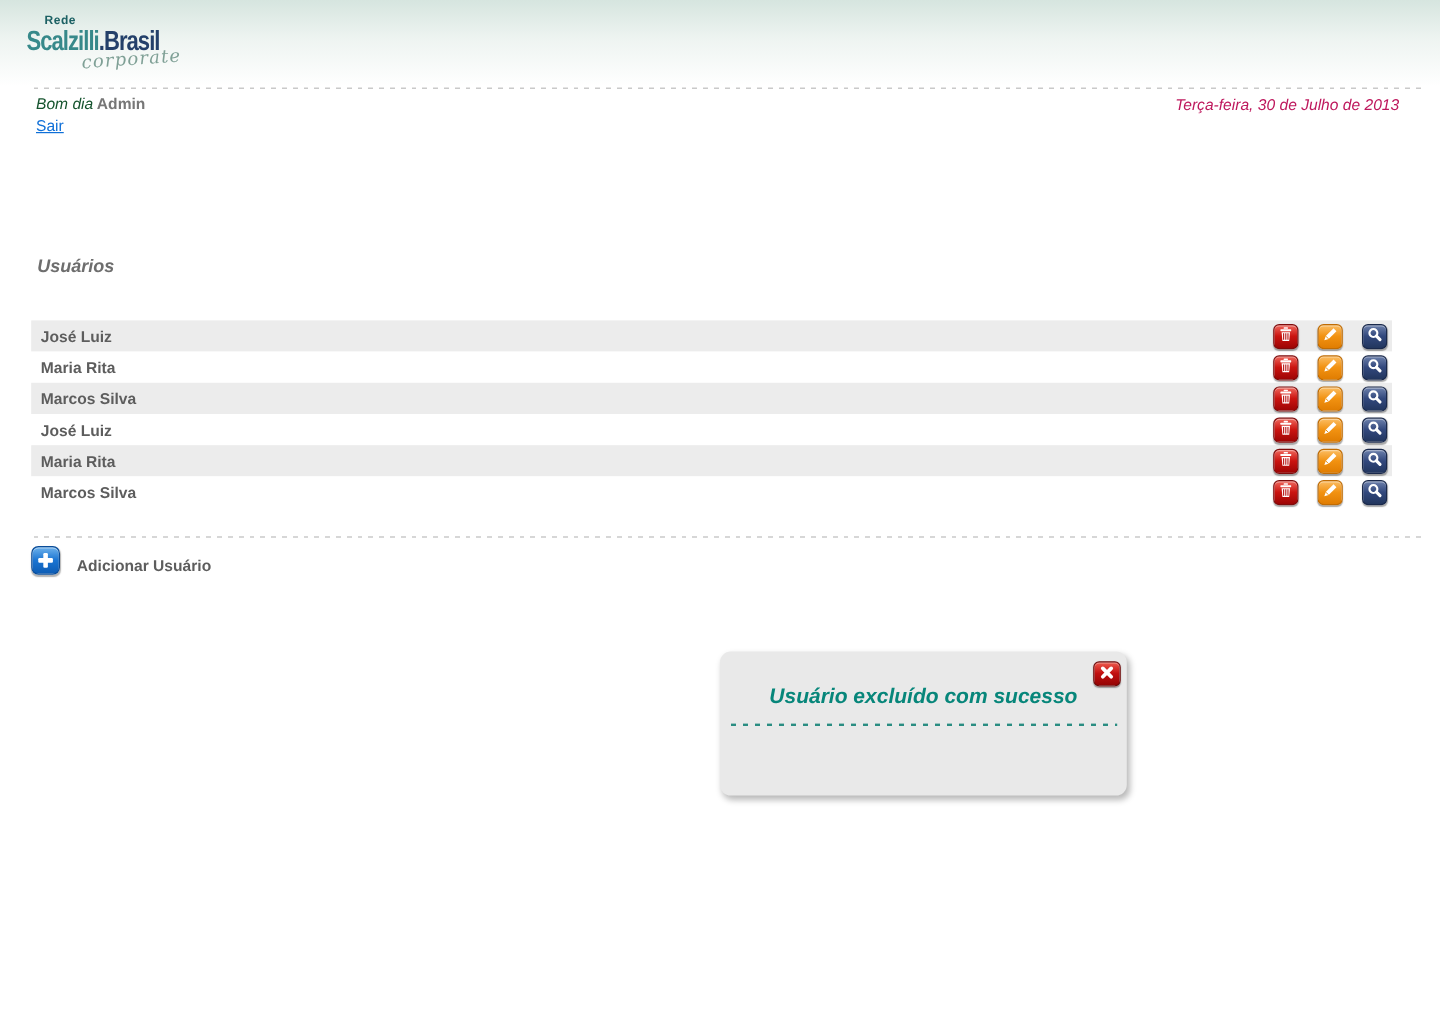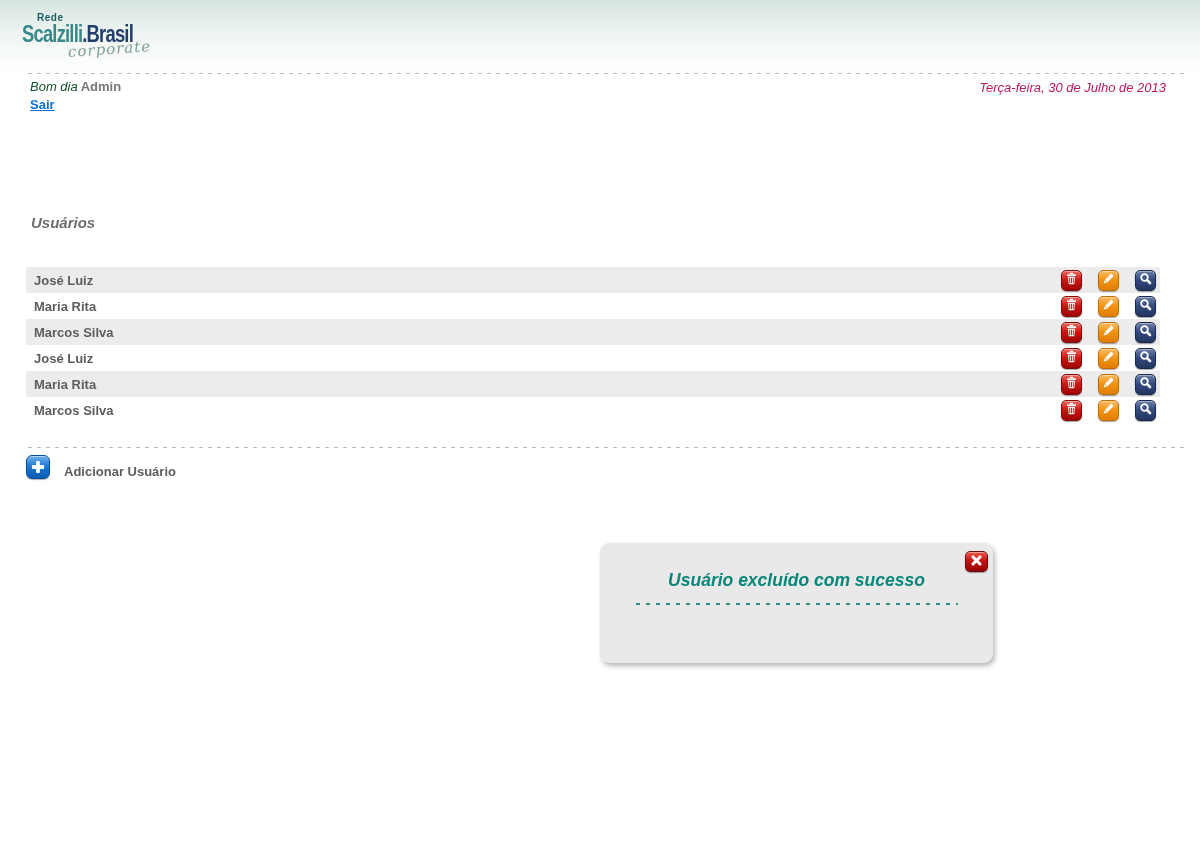--- a/index.html
+++ b/index.html
@@ -25,21 +25,21 @@
   
   .hr-dashed { position:absolute; left:28px; width:1158px; height:1px;
                background:repeating-linear-gradient(90deg,#bcbcbc 0 4px, transparent 4px 9px); }
   .hr-top { top:73px; }
   .hr-add { top:447px; }
 
   
   .greet { position:absolute; left:30px; top:79px; font-size:13px; color:#8a8a8a; }
   .greet-prefix { font-style:italic; color:#14532d; }
   .greet-user { font-weight:bold; color:#777; margin-left:3px; }
-  .sair { display:inline-block; margin-top:3px; font-size:13px; font-weight:bold;
+  .sair { display:inline-block; margin-top:3px; font-size:13px; font-weight:normal;
           color:#0e6fd8; text-decoration:underline; cursor:pointer; }
   .date { position:absolute; right:34px; top:80px; font-size:13px; font-style:italic; color:#be185d; }
 
   
   .nav { position:absolute; left:30px; top:134px; font-size:13px; font-weight:bold; color:#7c7c7c; }
   .nav-item { color:#7c7c7c; text-decoration:none; cursor:pointer; }
   .nav-item.active { text-decoration:underline; }
   .nav-sep { color:#adadad; margin:0 8px; font-weight:normal; }
 
   
@@ -61,21 +61,21 @@
   .btn-view   { background:linear-gradient(180deg,#6d81ac 0%, #32487d 48%, #22365e 100%); border:1px solid #1a294b; }
 
   
   .add-user { position:absolute; left:26px; top:455px; display:flex; align-items:flex-end; cursor:pointer; }
   .plus-btn { width:24px; height:24px; border-radius:6px; display:flex; align-items:center; justify-content:center;
               background:linear-gradient(180deg,#6eb2ec 0%, #1a74d2 50%, #0d5cb4 100%);
               border:1px solid #0a4c98; box-shadow:0 1px 1px rgba(0,0,0,.3), inset 0 1px 0 rgba(255,255,255,.45); }
   .add-label { margin-left:14px; font-size:13px; font-weight:bold; color:#5d5d5d; }
 
   
-  .message-box { position:absolute; left:600px; top:543px; width:393px; height:120px;
+  .message-box { position:absolute; left:600px; top:543px; width:339px; height:120px;
                  background:#e9e9e9; border-radius:9px; box-shadow:2px 3px 5px rgba(0,0,0,.28); }
   .close-btn { position:absolute; top:8px; right:5px; width:23px; height:21px; border-radius:5px;
                display:flex; align-items:center; justify-content:center; cursor:pointer; padding:0;
                background:linear-gradient(180deg,#ee5a4d 0%, #c21010 48%, #940505 100%);
                border:1px solid #6f0b0b; box-shadow:0 1px 1px rgba(0,0,0,.35), inset 0 1px 0 rgba(255,255,255,.4); }
   .message-text { margin-top:27px; text-align:center; font-size:17.5px; font-weight:bold;
                   font-style:italic; color:#07867a; }
   .message-divider { width:322px; height:2px; margin:12px auto 0;
                      background:repeating-linear-gradient(90deg,#2a8d82 0 4px, transparent 4px 10px); }
 </style>

